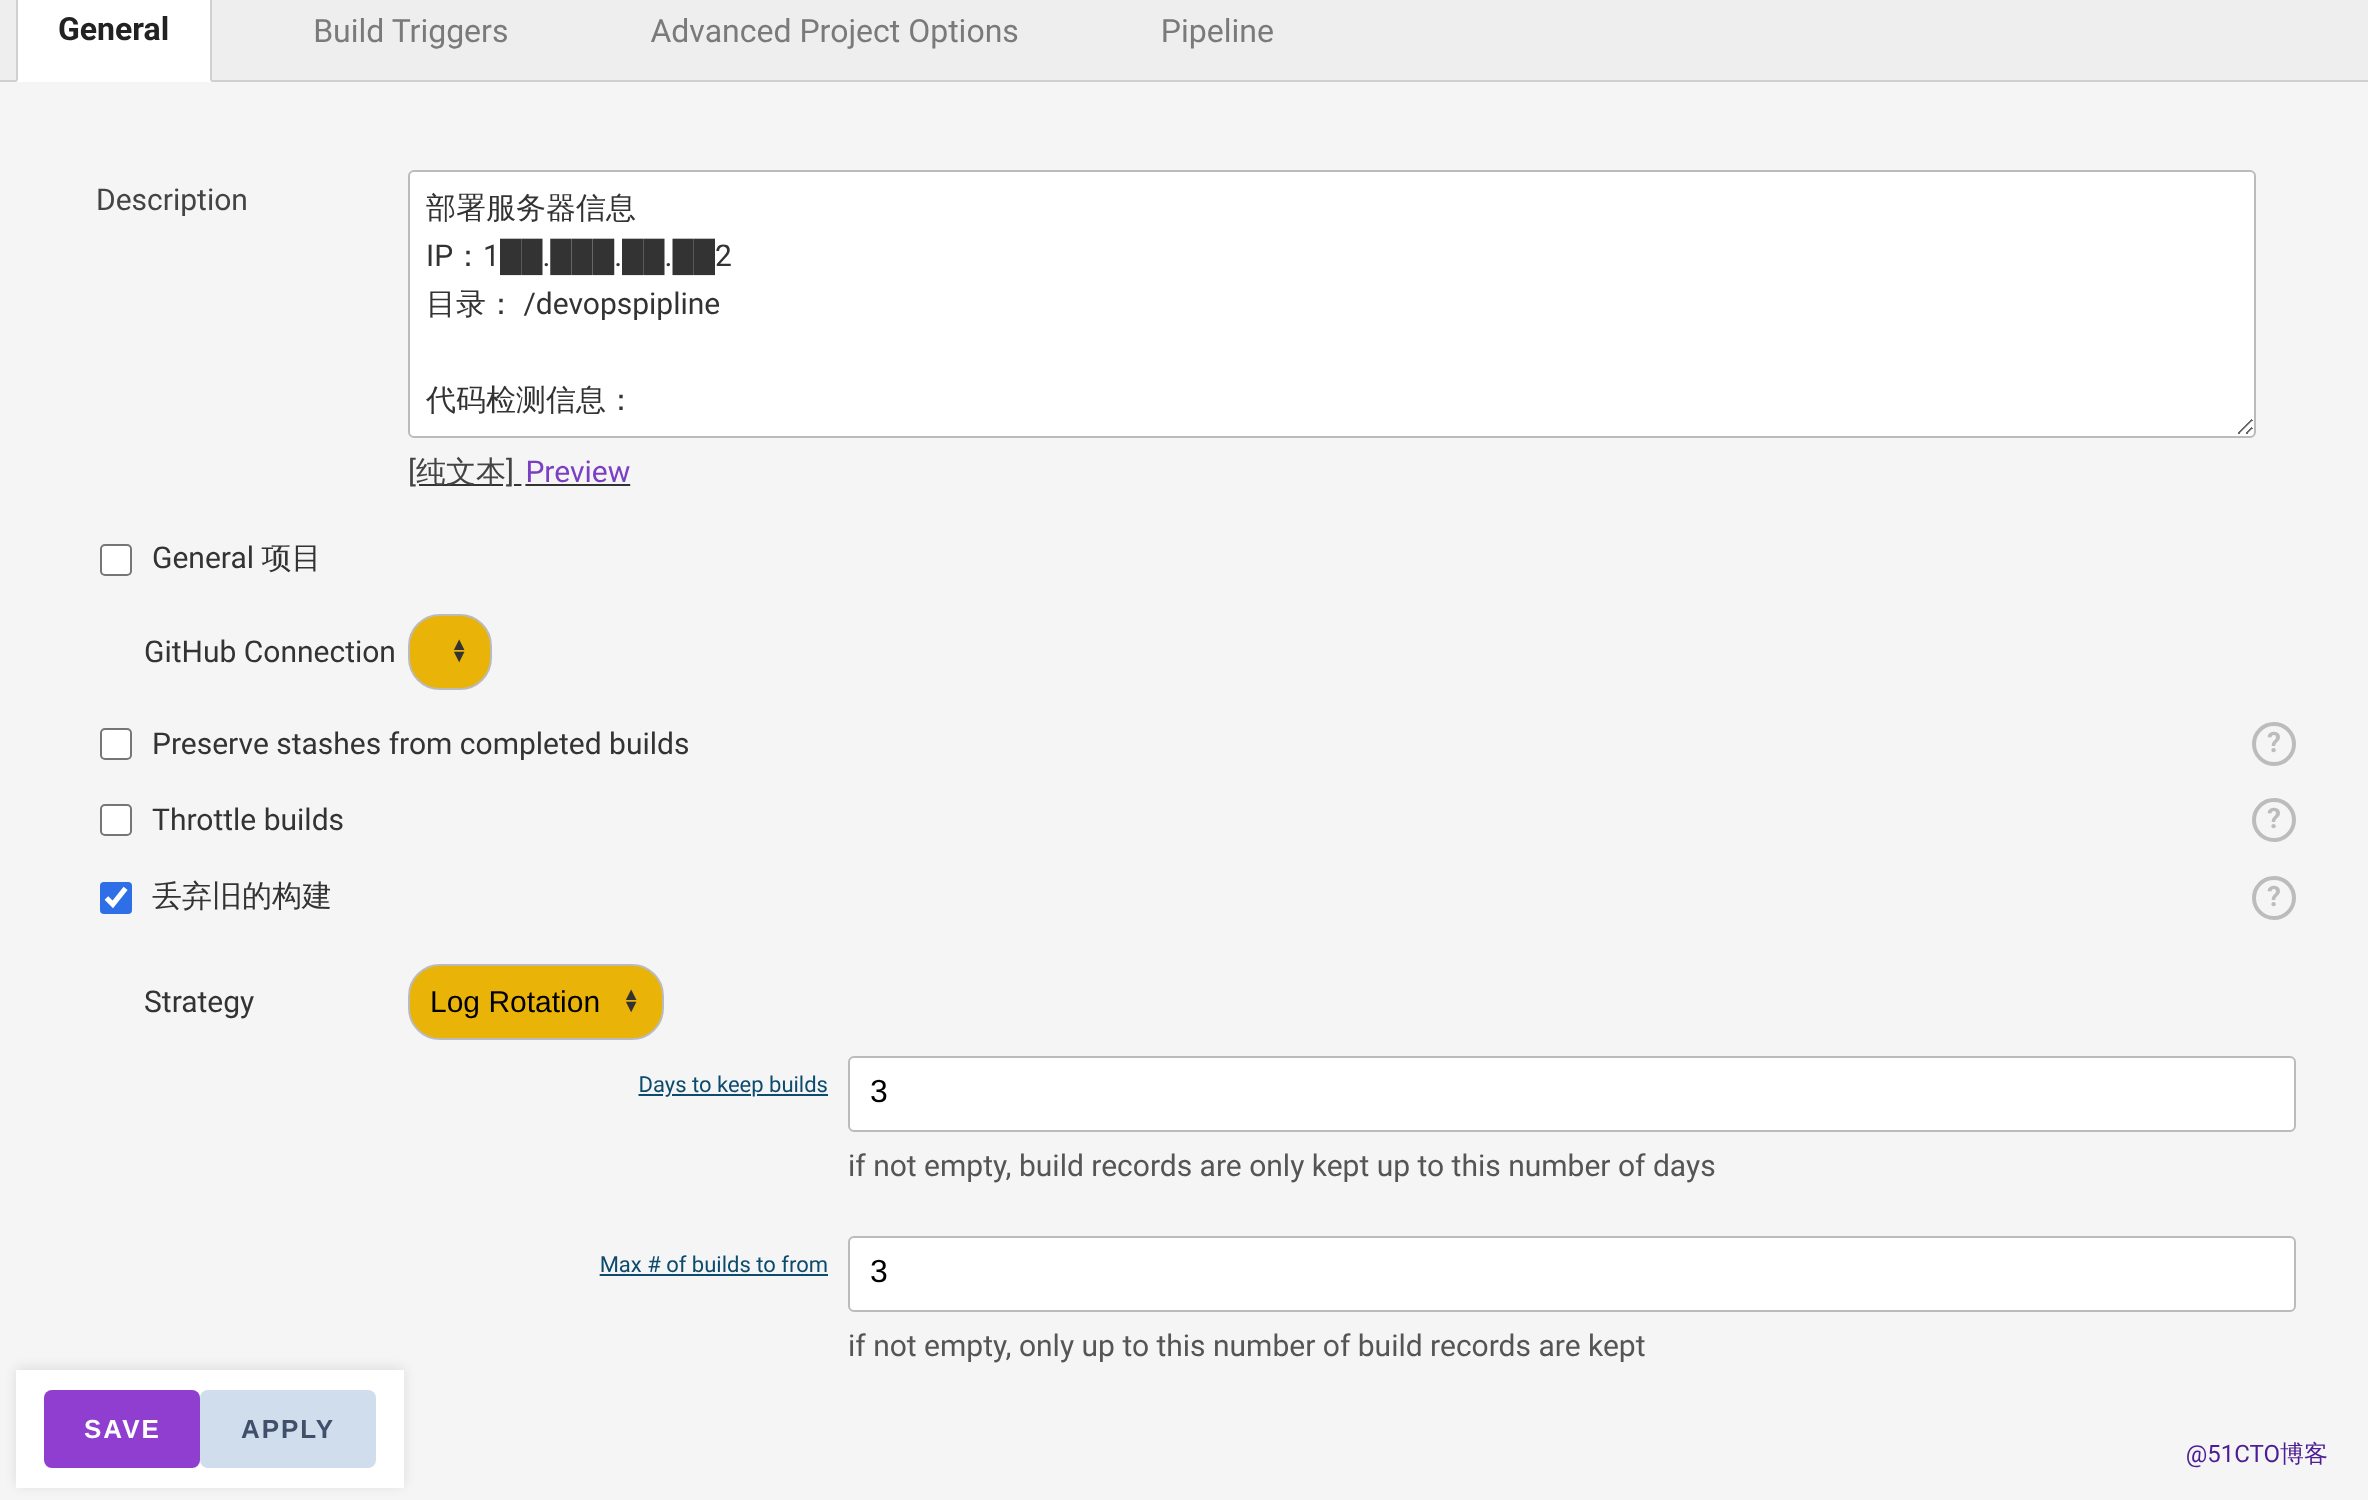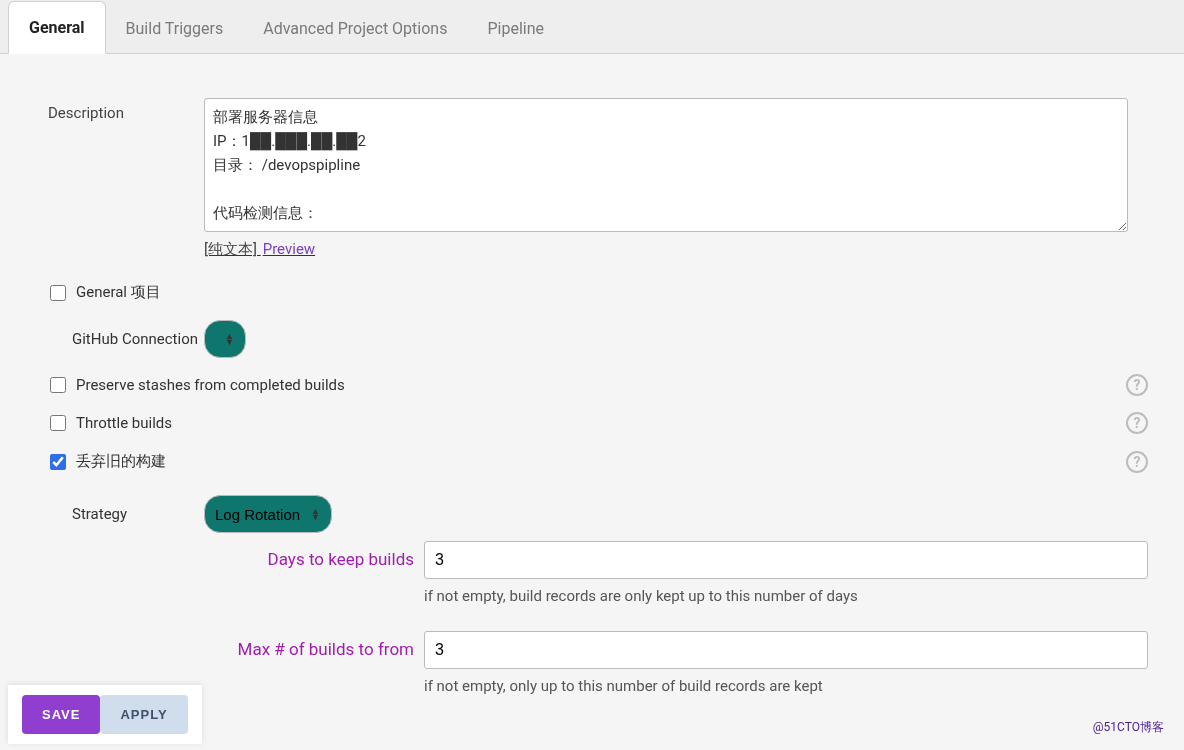--- a/index.html
+++ b/index.html
@@ -4,23 +4,24 @@
 <style>
   * { box-sizing: border-box; margin: 0; padding: 0; }
   html, body { width: 1184px; height: 750px; font-family: -apple-system, BlinkMacSystemFont, "Segoe UI", Roboto, "Helvetica Neue", Arial, sans-serif; font-size: 15px; color: #333; background: #f5f5f5; }
   body { position: relative; overflow: hidden; }
 
   
   .tabs {
     display: flex;
     background: #eeeeee;
     border-bottom: 1px solid #d0d0d0;
-    height: 54px;
+    height: 41px;
     padding-left: 8px;
     align-items: flex-end;
+    gap: 31px;
   }
   .tab {
     padding: 16px 20px;
     color: #7a7a7a;
     font-size: 16px;
     cursor: pointer;
     position: relative;
     top: 1px;
     border-top-left-radius: 6px;
     border-top-right-radius: 6px;
@@ -125,21 +126,21 @@
 
   
   .select-wrap {
     position: relative;
   }
   select.jenkins-select {
     width: 100%;
     height: 38px;
     border: 1px solid #bbb;
     border-radius: 16px;
-    background: #0f766e;
+    background: #eab308;
     padding: 6px 30px 6px 10px;
     font-size: 15px;
     appearance: none;
     -webkit-appearance: none;
     -moz-appearance: none;
     cursor: pointer;
   }
   .select-arrows {
     position: absolute;
     right: 12px;
@@ -159,23 +160,24 @@
   }
   .nested .sub-row {
     display: flex;
     align-items: flex-start;
     margin-bottom: 6px;
   }
   .nested .sub-label {
     width: 200px;
     padding: 8px 10px 8px 0;
     text-align: right;
-    color: #a21caf;
-    font-size: 17px;
+    color: #0c4a6e;
+    font-size: 11px;
     flex-shrink: 0;
+    text-decoration: underline;
   }
   .nested .sub-field {
     flex: 1;
     padding-right: 20px;
   }
   .nested input[type=text] {
     width: 100%;
     height: 38px;
     border: 1px solid #bbb;
     border-radius: 3px;

